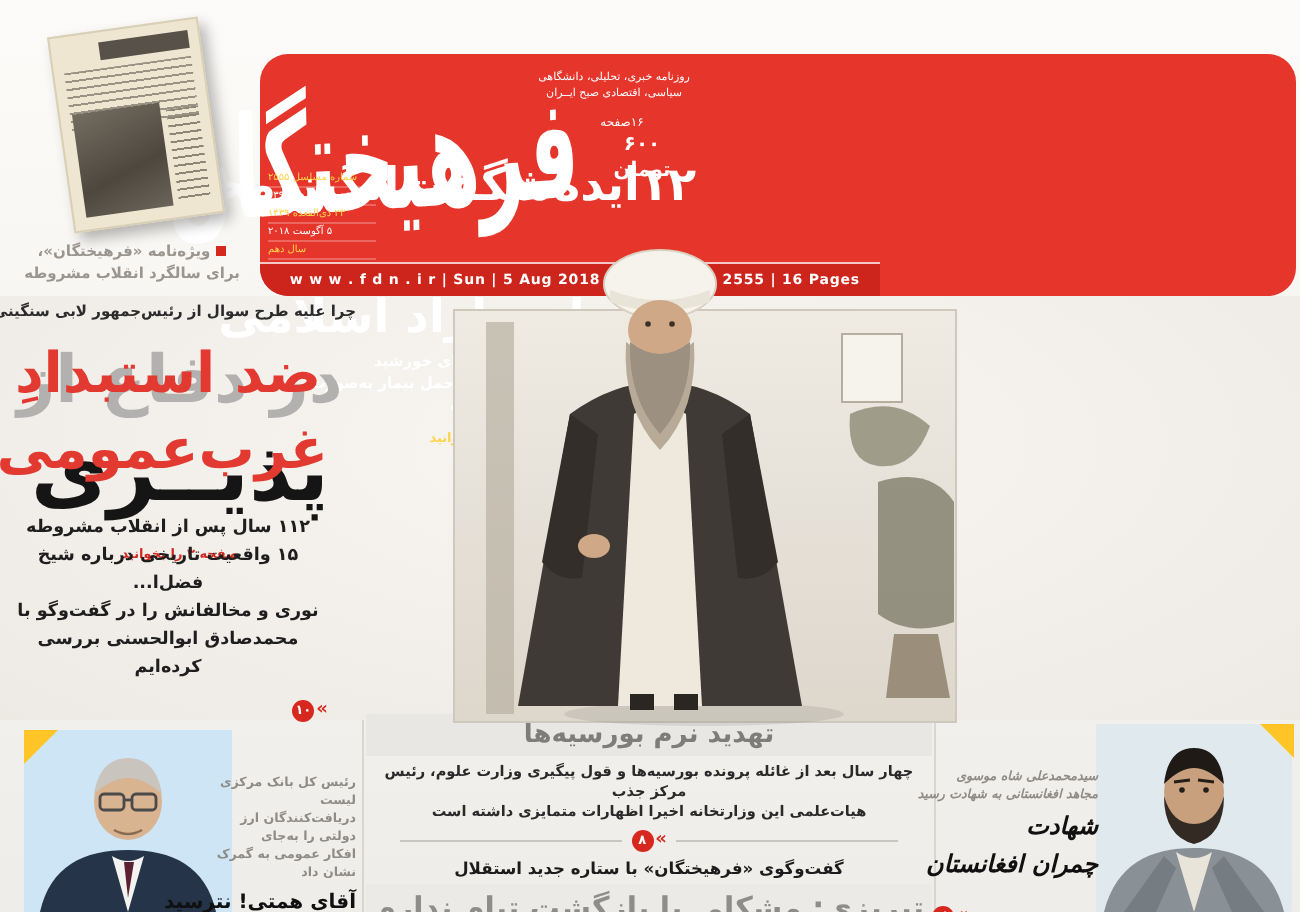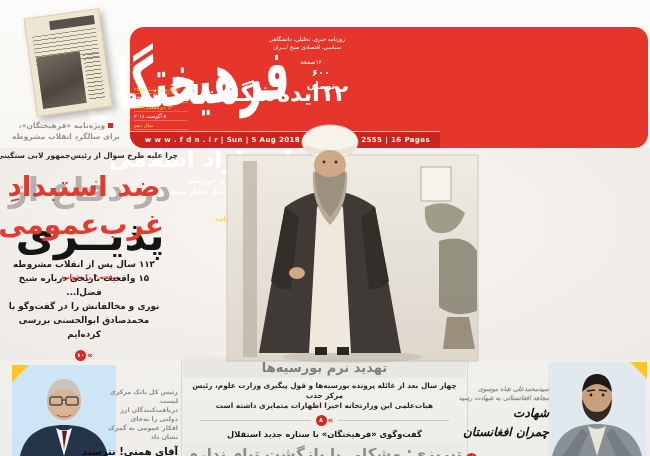--- a/index.html
+++ b/index.html
@@ -82,21 +82,21 @@
   .ll-h1 { margin-top:8px; font-size:33px; font-weight:bold; color:#b3b1af; text-align:right; padding-left:0; line-height:42px; text-align:left; direction:rtl; padding-right:0; }
   .ll-h1, .ll-h2, .ll-h3 { text-align:center; }
   .ll-h2 { margin-top:2px; font-size:42px; font-weight:bold; color:#151515; line-height:50px; }
   .ll-h3 { font-size:42px; font-weight:bold; color:#151515; line-height:50px; letter-spacing:1px; }
   .ll-ref { margin-top:12px; text-align:center; color:#d4281f; font-size:6.5px; font-weight:bold; }
 
   
   .lead-right { position:absolute; left:4px; right:486px; top:168px; text-align:center; z-index:1; }
   .lr-h { font-size:28px; font-weight:bold; color:#e23a30; line-height:38px; white-space:nowrap; }
   .lr-summary { margin-top:13px; font-size:8.8px; font-weight:bold; color:#1e1e1e; line-height:14px; }
-  .lr-badge { margin-top:9px; display:flex; justify-content:center; }
+  .lr-badge { margin-top:9px; display:flex; }
 
   
   .badge { direction:ltr; display:inline-flex; align-items:center; }
   .badge-disc {
     width:11px; height:11px; border-radius:50%; background:#d7281f; color:#fff;
     font-size:6.5px; font-weight:bold; line-height:11px; text-align:center;
   }
   .badge-chev { color:#d7281f; font-size:9px; font-weight:bold; margin-left:1px; line-height:11px; }
 
   

